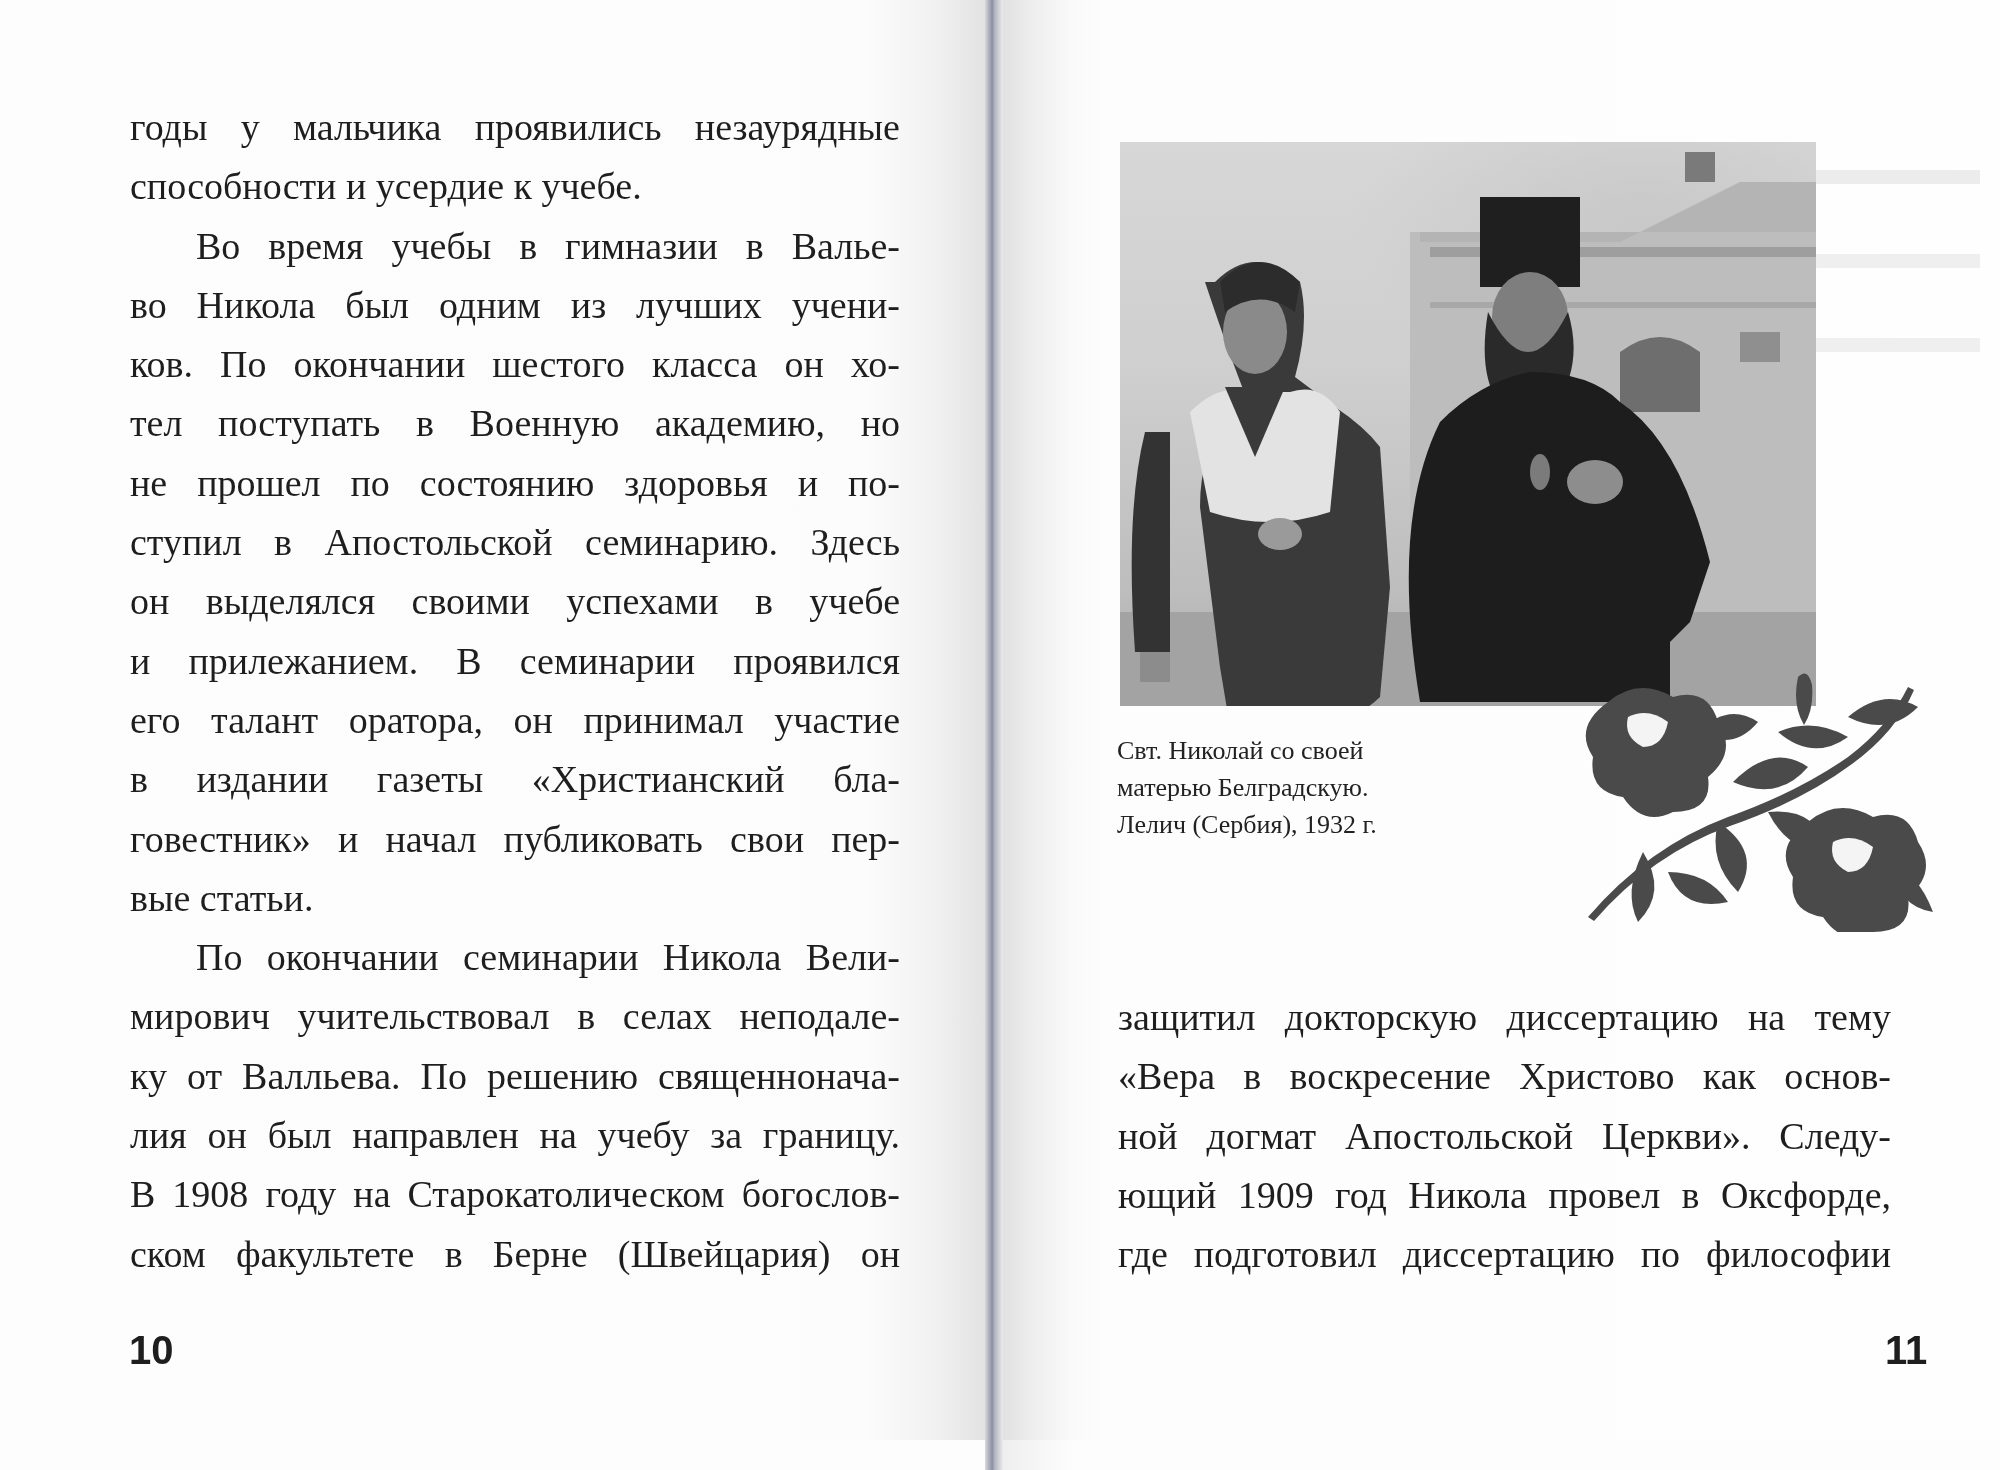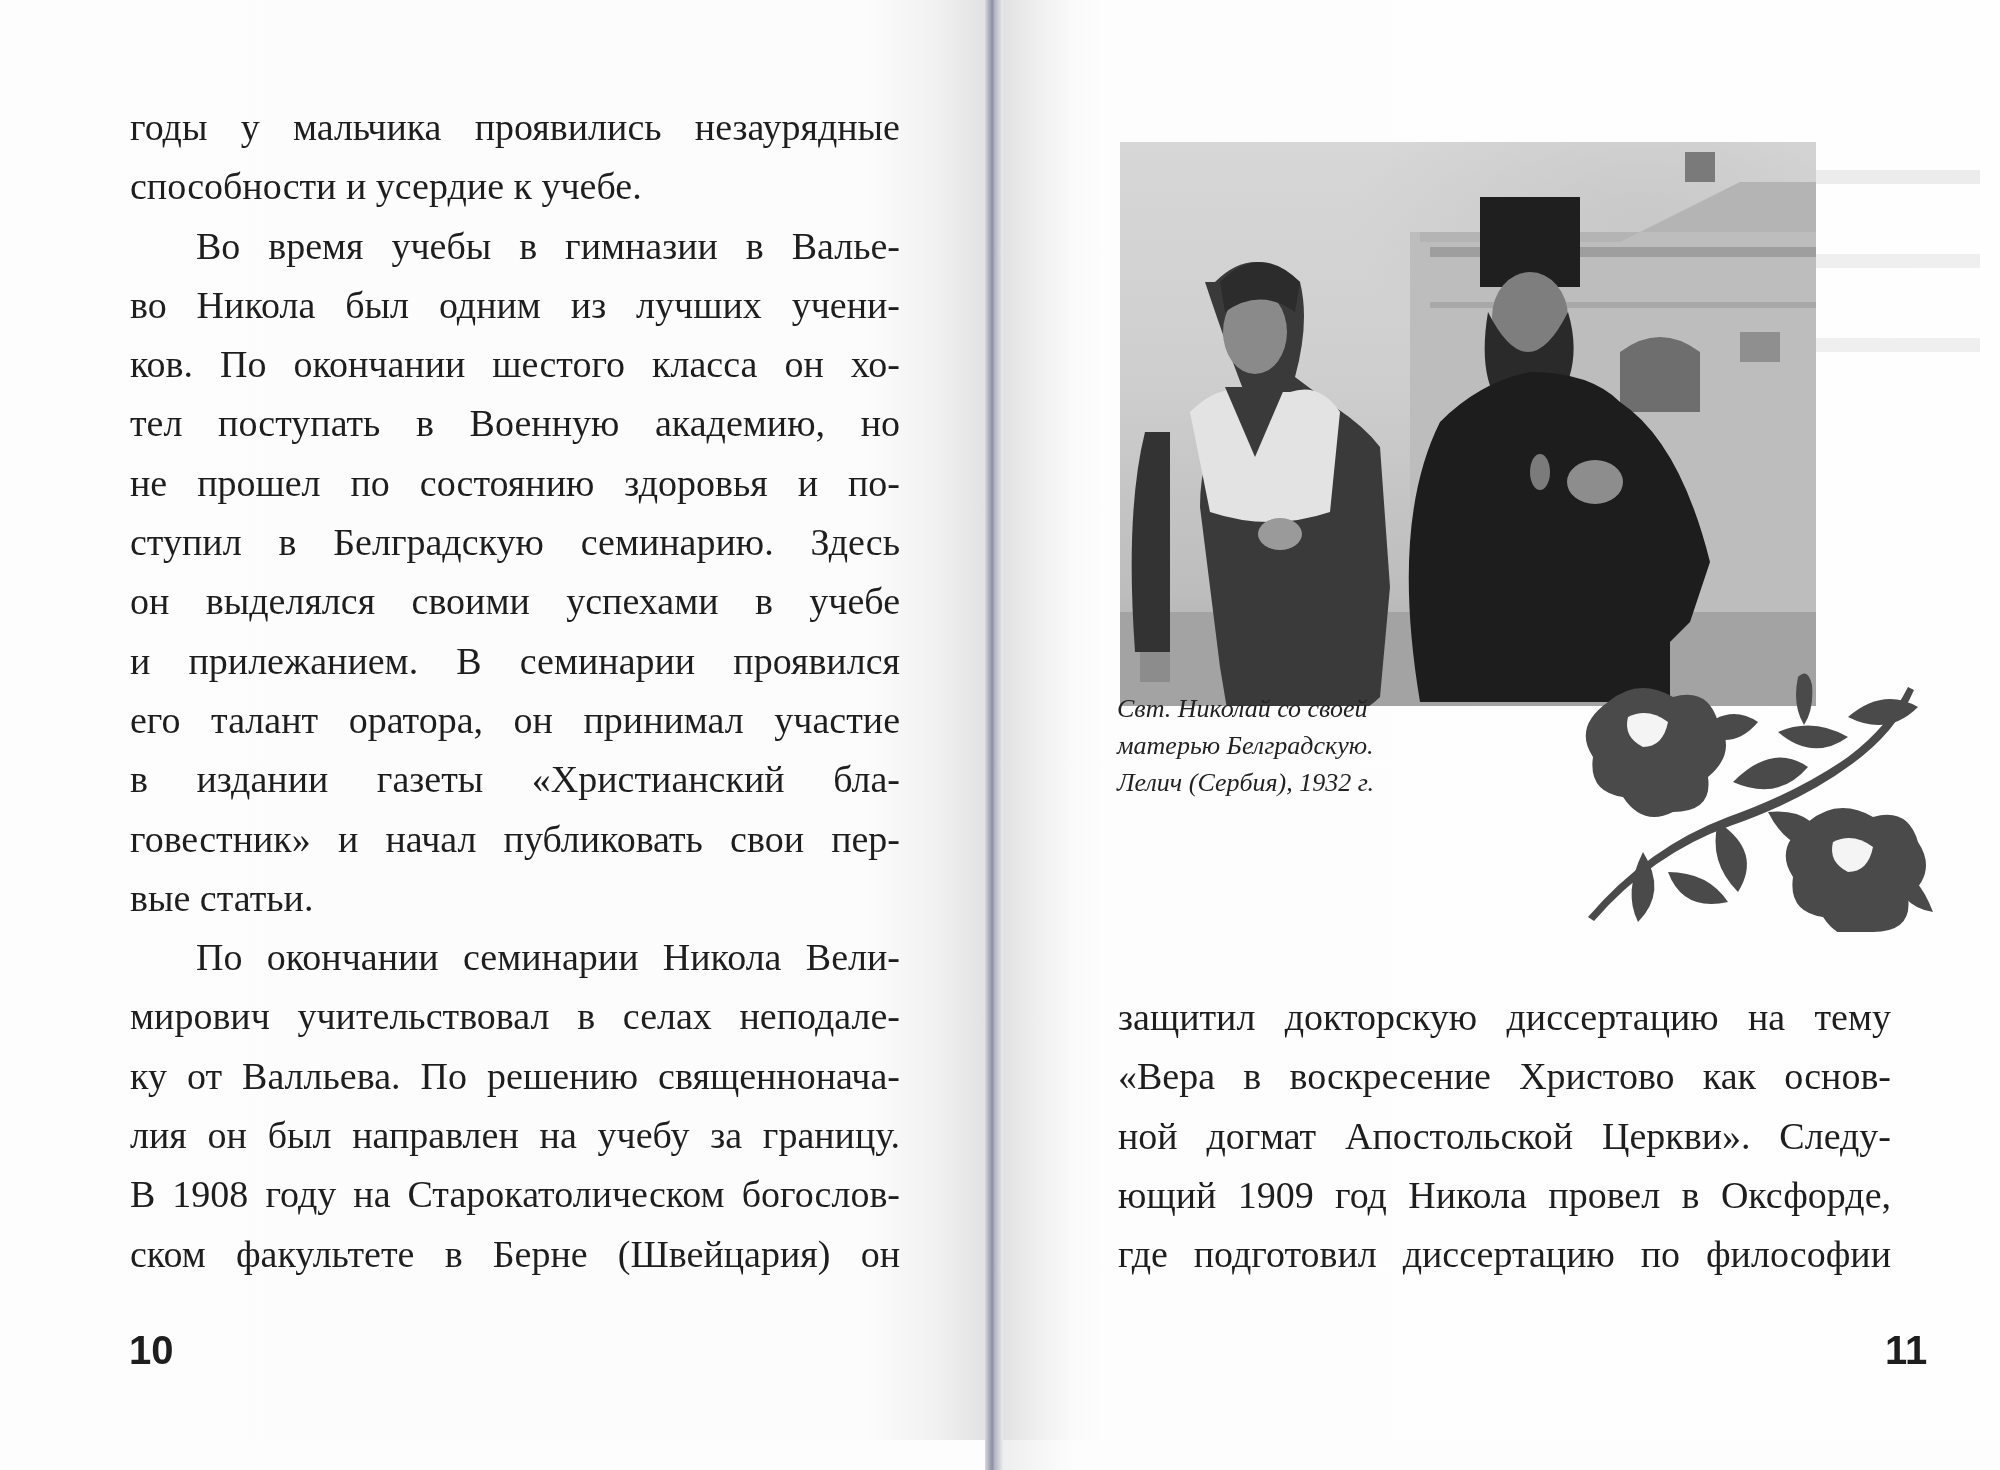--- a/index.html
+++ b/index.html
@@ -102,23 +102,22 @@
       background:
         radial-gradient(ellipse 60% 40% at 75% 15%, #c8c8c8 0%, rgba(200,200,200,0) 70%),
         linear-gradient(to bottom, #d7d7d7 0%, #cfcfcf 40%, #bdbdbd 80%, #a8a8a8 100%);
       overflow: hidden;
     }
     .photo svg { display: block; }
 
     .caption {
       position: absolute;
       left: 1117px;
-      top: 690px;
+      top: 732px;
       font-family: "Liberation Serif", "DejaVu Serif", serif;
-      font-style: italic;
       font-size: 26px;
       line-height: 37px;
       color: #222;
     }
     .caption span { display: block; white-space: nowrap; }
 
     .ornament {
       position: absolute;
       left: 1548px;
       top: 672px;
@@ -144,21 +143,21 @@
 
   <div class="page page-left">
     <div class="body-text left-text">
       <span class="line">годы у мальчика проявились незаурядные</span>
       <span class="line last">способности и усердие к учебе.</span>
       <span class="line indent">Во время учебы в гимназии в Валье-</span>
       <span class="line">во Никола был одним из лучших учени-</span>
       <span class="line">ков. По окончании шестого класса он хо-</span>
       <span class="line">тел поступать в Военную академию, но</span>
       <span class="line">не прошел по состоянию здоровья и по-</span>
-      <span class="line">ступил в Белградскую семинарию. Здесь</span>
+      <span class="line">ступил в Апостольской семинарию. Здесь</span>
       <span class="line">он выделялся своими успехами в учебе</span>
       <span class="line">и прилежанием. В семинарии проявился</span>
       <span class="line">его талант оратора, он принимал участие</span>
       <span class="line">в издании газеты «Христианский бла-</span>
       <span class="line">говестник» и начал публиковать свои пер-</span>
       <span class="line last">вые статьи.</span>
       <span class="line indent">По окончании семинарии Никола Вели-</span>
       <span class="line">мирович учительствовал в селах неподале-</span>
       <span class="line">ку от Валльева. По решению священнонача-</span>
       <span class="line">лия он был направлен на учебу за границу.</span>

